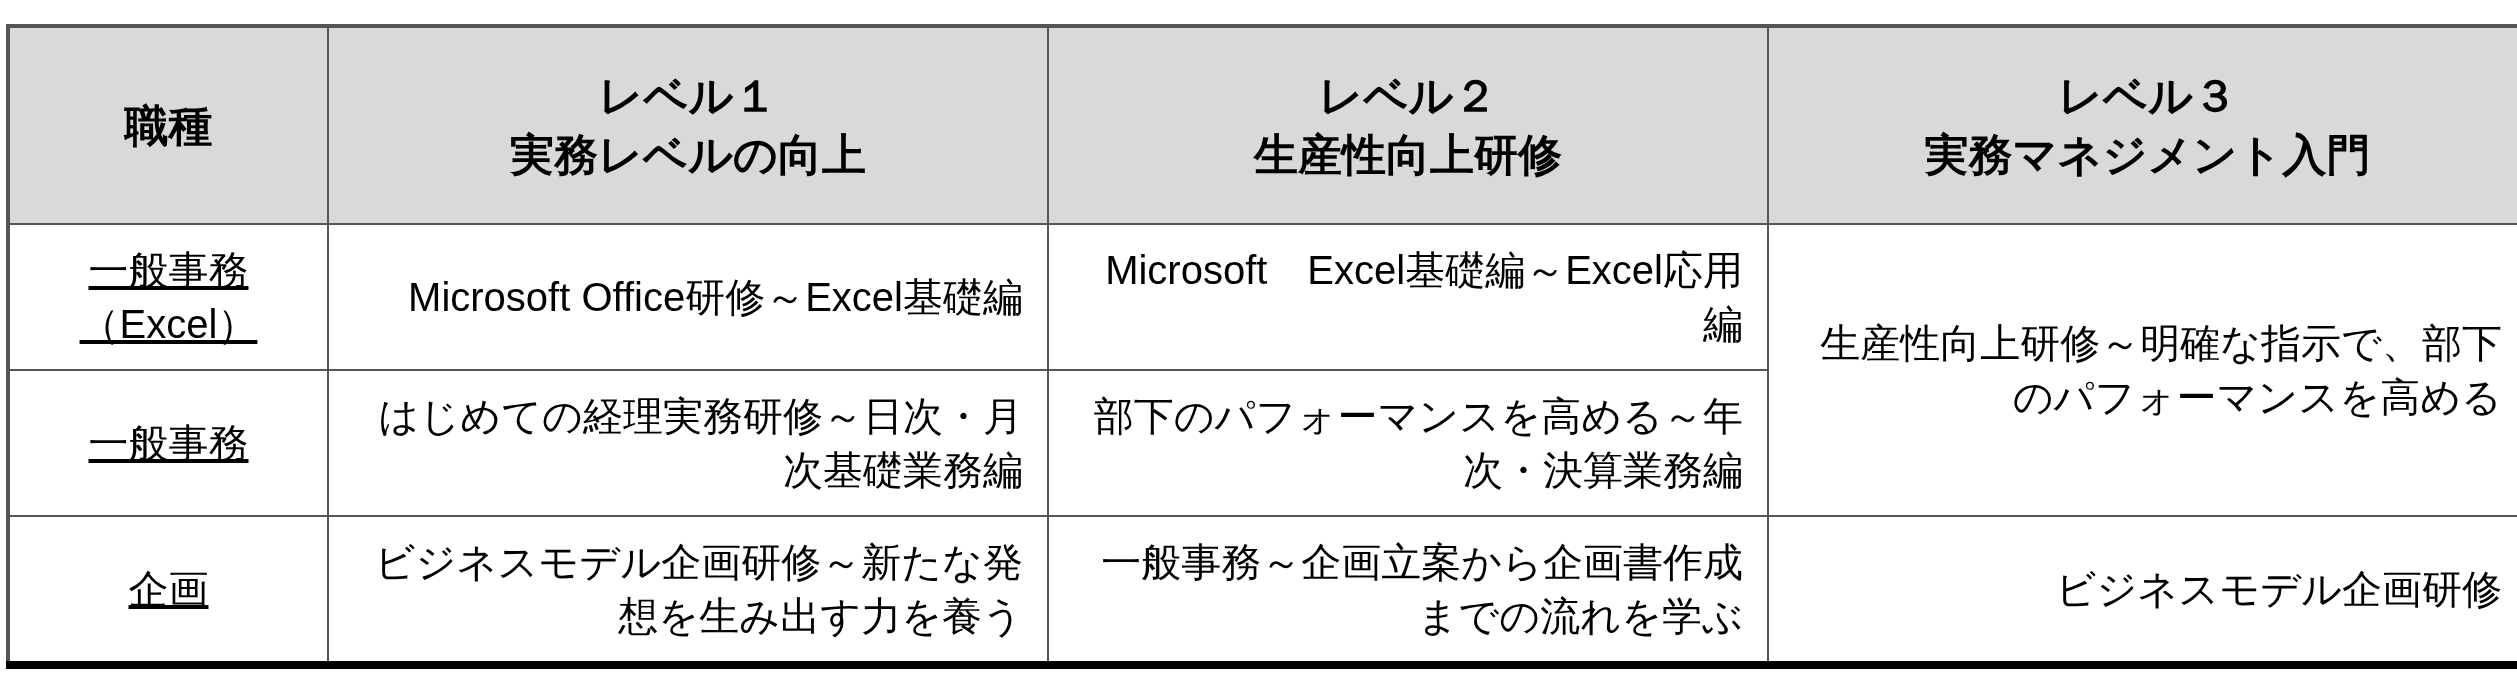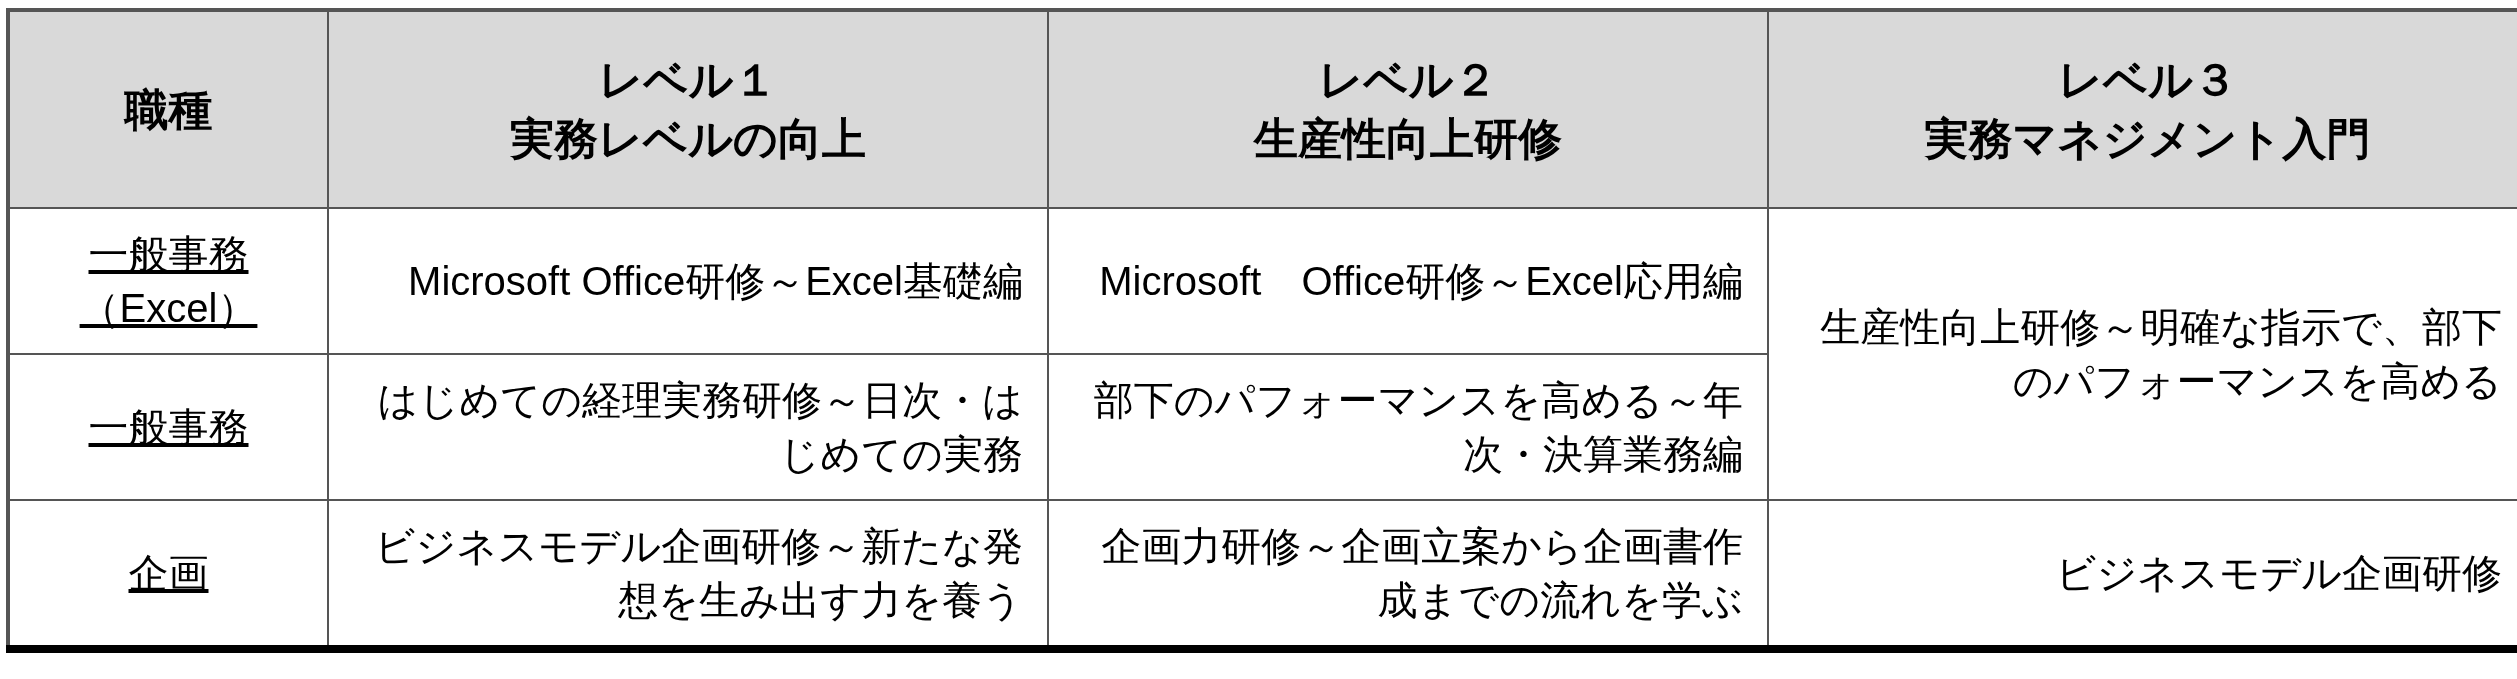--- a/index.html
+++ b/index.html
@@ -4,21 +4,21 @@
 <style>
   html, body {
     margin: 0;
     padding: 0;
     background: #ffffff;
     font-family: "Hiragino Kaku Gothic ProN", "Yu Gothic", Meiryo, sans-serif;
   }
   .wrap {
     box-sizing: border-box;
     width: 2502px;
-    padding: 8px 6px 0 6px;
+    padding: 24px 6px 0 6px;
   }
   table {
     border-collapse: collapse;
     width: 100%;
     table-layout: fixed;
     border: 4px solid #555;
     border-bottom: 8px solid #000;
   }
   col.c0 { width: 320px; }
   col.c1 { width: 720px; }
@@ -71,29 +71,29 @@
       <th>レベル２
 生産性向上研修</th>
       <th>レベル３
 実務マネジメント入門</th>
     </tr>
   </thead>
   <tbody>
     <tr>
       <td class="row-head">一般事務（Excel）</td>
       <td>Microsoft Office研修～Excel基礎編</td>
-      <td>Microsoft　Office研修～Excel応用編</td>
+      <td>Microsoft　Excel基礎編～Excel応用編</td>
       <td rowspan="2">生産性向上研修～明確な指示で、部下のパフォーマンスを高める</td>
     </tr>
     <tr>
       <td class="row-head">一般事務</td>
-      <td>はじめての経理実務研修～日次・はじめての実務</td>
+      <td>はじめての経理実務研修～日次・月次基礎業務編</td>
       <td>部下のパフォーマンスを高める～年次・決算業務編</td>
     </tr>
     <tr>
       <td class="row-head">企画</td>
       <td>ビジネスモデル企画研修～新たな発想を生み出す力を養う</td>
-      <td>企画力研修～企画立案から企画書作成までの流れを学ぶ</td>
+      <td>一般事務～企画立案から企画書作成までの流れを学ぶ</td>
       <td>ビジネスモデル企画研修</td>
     </tr>
   </tbody>
 </table>
 </div>
 
 </body></html>

